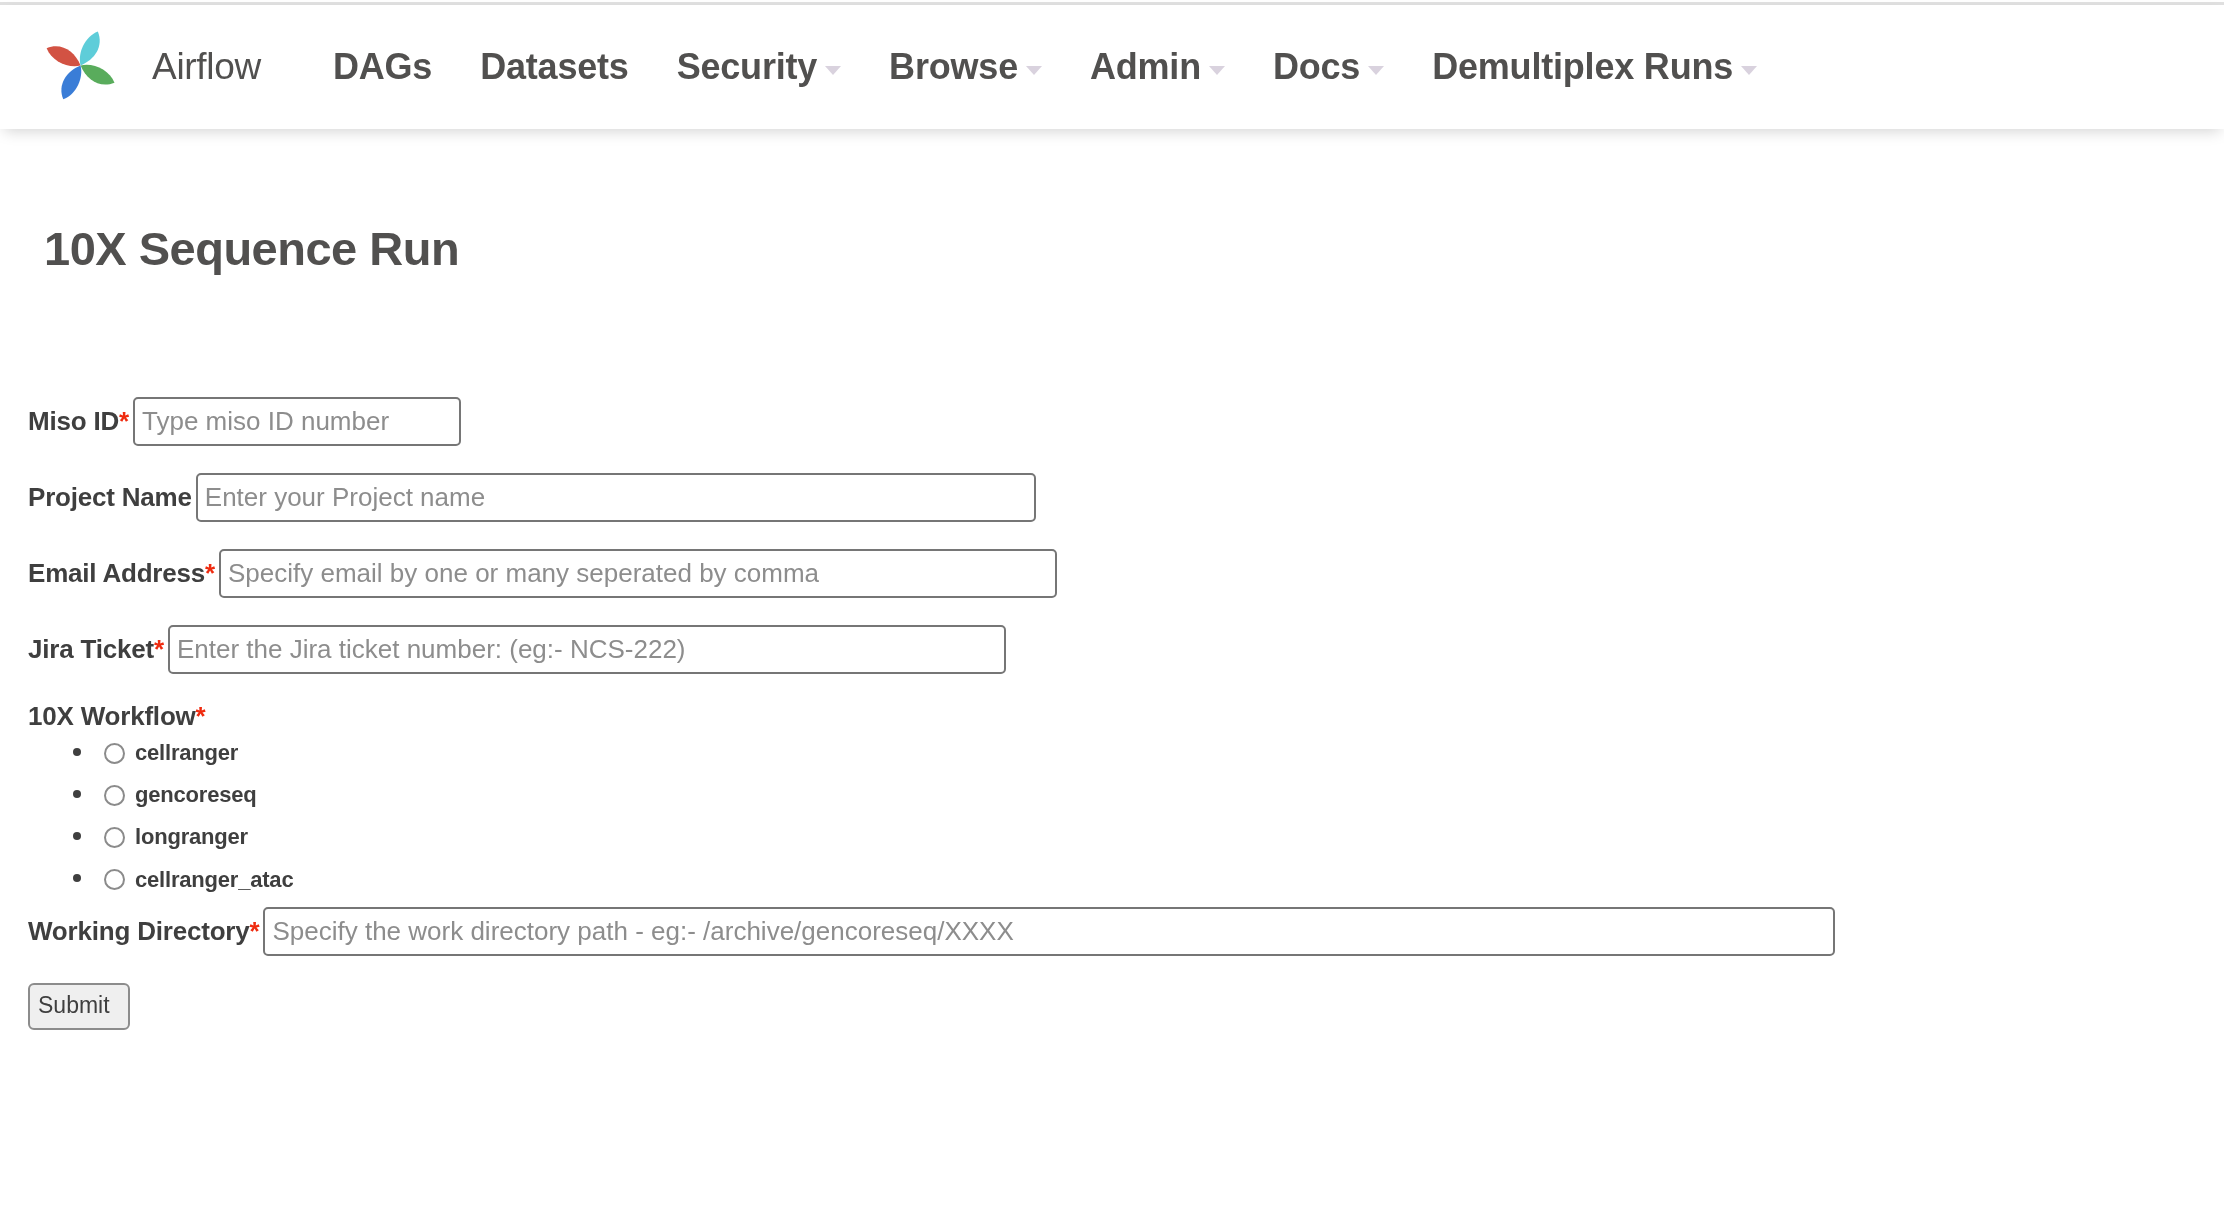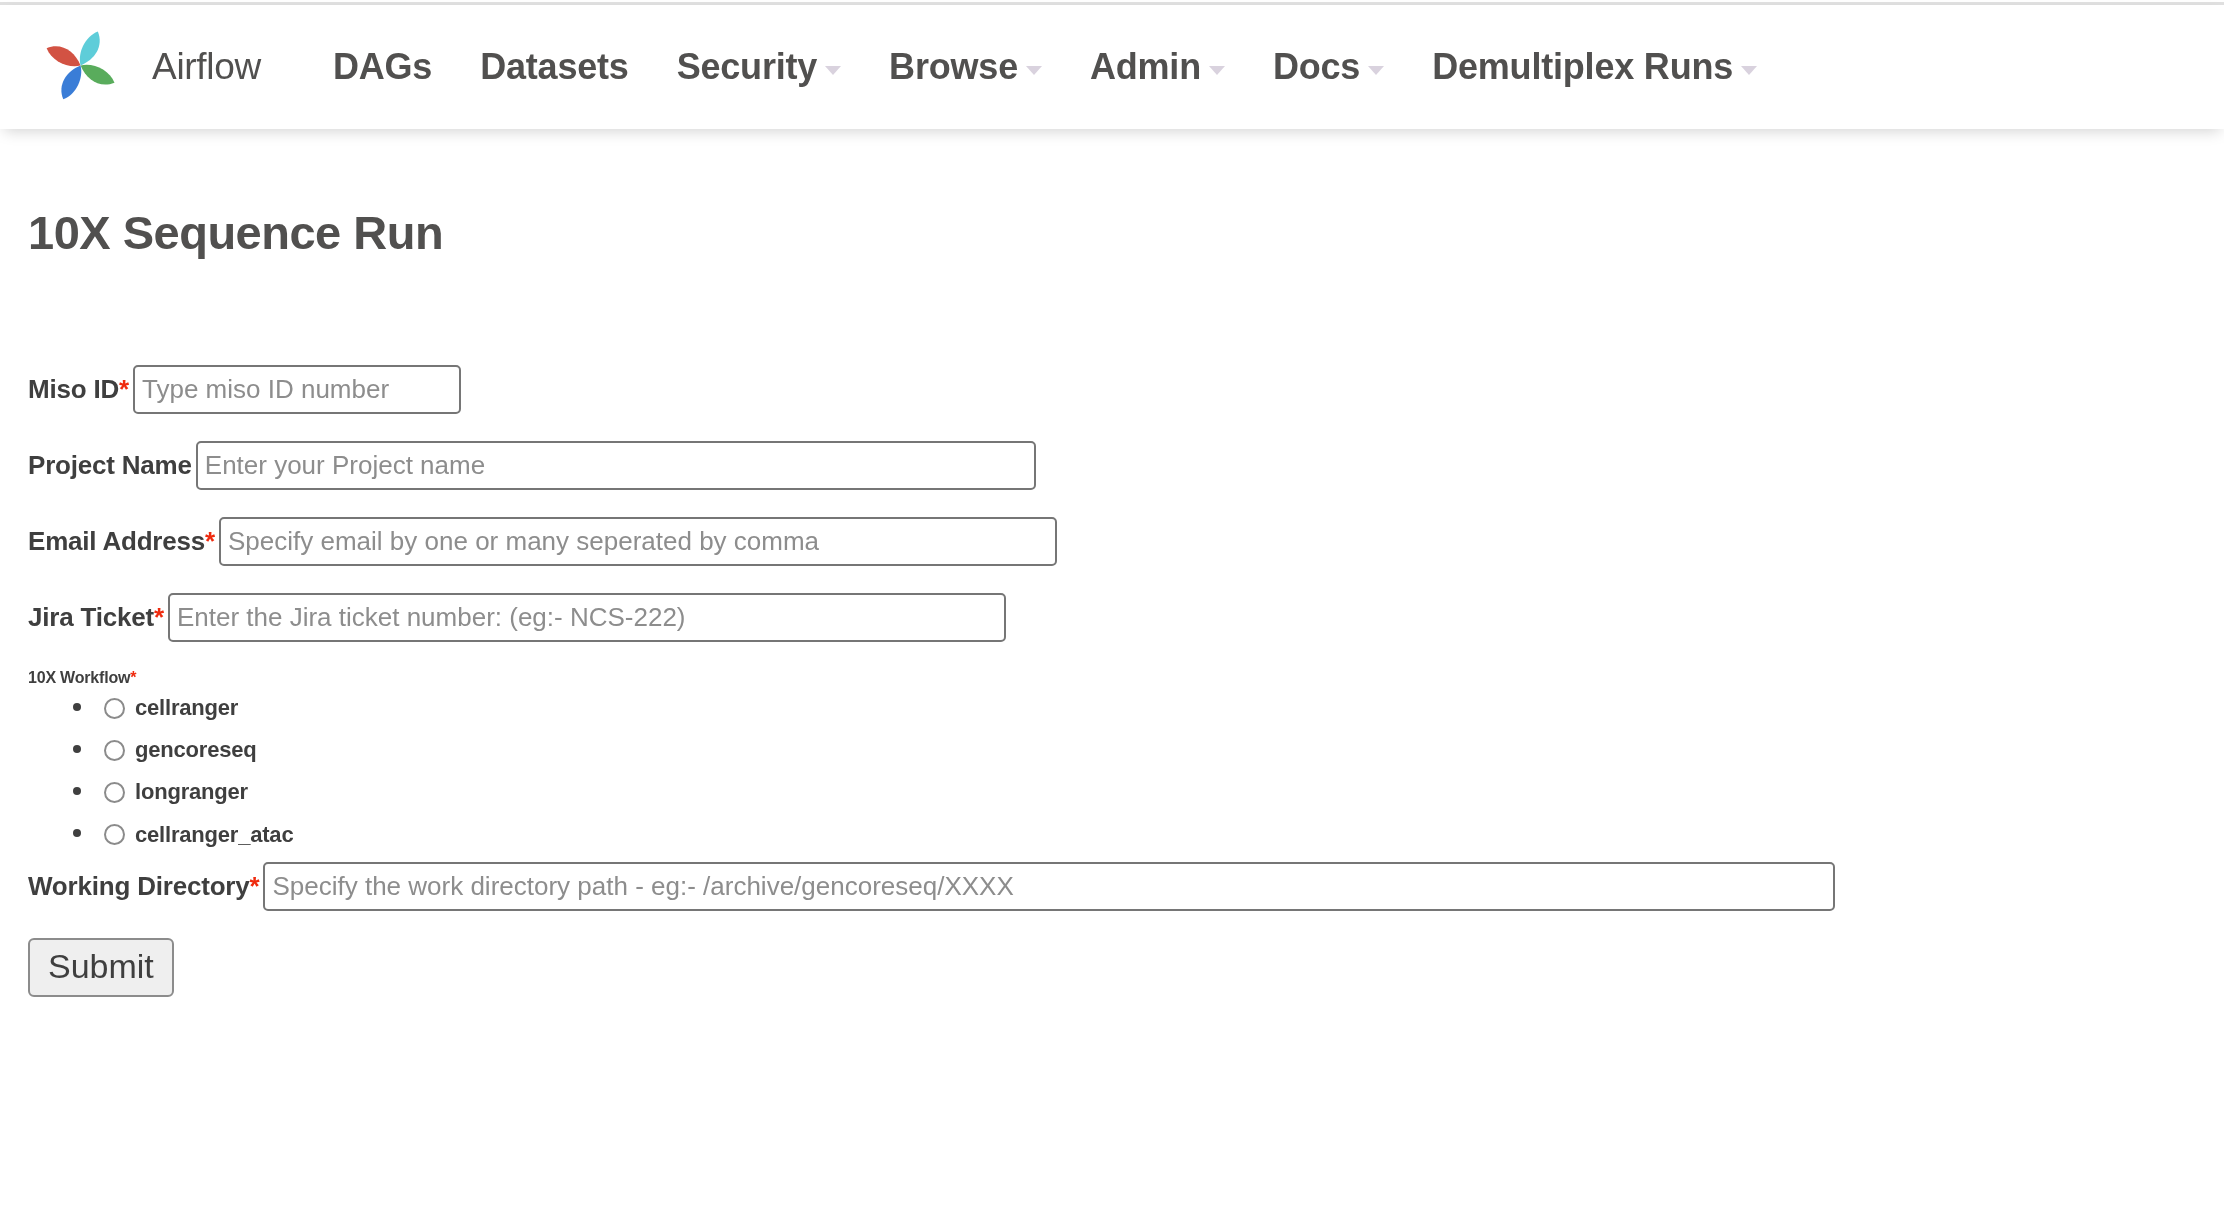--- a/index.html
+++ b/index.html
@@ -100,21 +100,21 @@
 
   
   .content {
     position: absolute;
     top: 129px;
     left: 0;
     width: 100%;
   }
 
   .page-title {
-    margin: 0;
+    margin: 16px;
     padding: 76px 0 0 28px;
     font-size: 47px;
     font-weight: bold;
     color: #51504f;
     letter-spacing: -0.5px;
   }
 
   .form-area {
     padding-left: 28px;
     padding-top: 105px;
@@ -157,21 +157,21 @@
   }
 
   .w-project   { width: 840px; }
   .w-miso      { width: 328px; }
   .w-email     { width: 838px; }
   .w-jira      { width: 838px; }
   .w-workdir   { width: 1572px; }
 
   
   .group-label {
-    font-size: 16px;
+    font-size: 26px;
     font-weight: bold;
     color: #3f3f3f;
     margin-bottom: 6px;
     letter-spacing: -0.2px;
   }
 
   ul.radio-list {
     list-style: disc;
     margin: 0 0 8px 0;
     padding-left: 68px;
@@ -210,26 +210,26 @@
     cursor: pointer;
     letter-spacing: -0.2px;
   }
 
   
   .submit-row {
     margin-top: 24px;
   }
   .submit-btn {
     font-family: "Liberation Sans", sans-serif;
-    font-size: 34px;
+    font-size: 23px;
     color: #3f3f3f;
     background: #efefef;
     border: 2px solid #8c8c8c;
     border-radius: 6px;
-    padding: 7px 18px 9px 18px;
+    padding: 7px 18px 9px 8px;
     cursor: pointer;
   }
 </style>
 </head>
 <body>
 
 <div class="top-rule"></div>
 
 <nav class="navbar">
 

